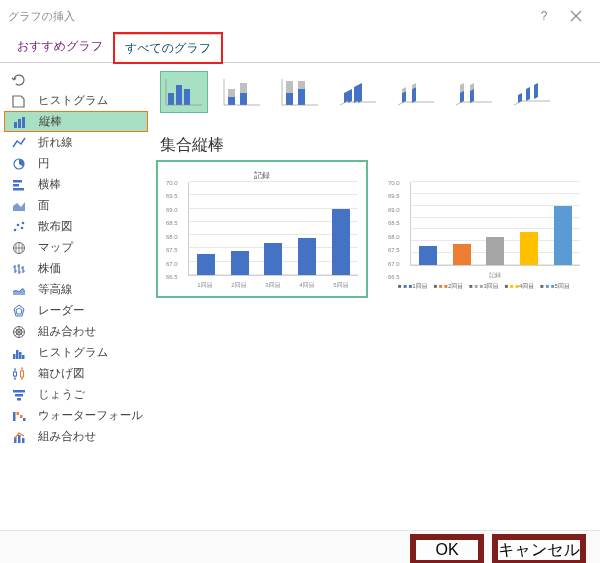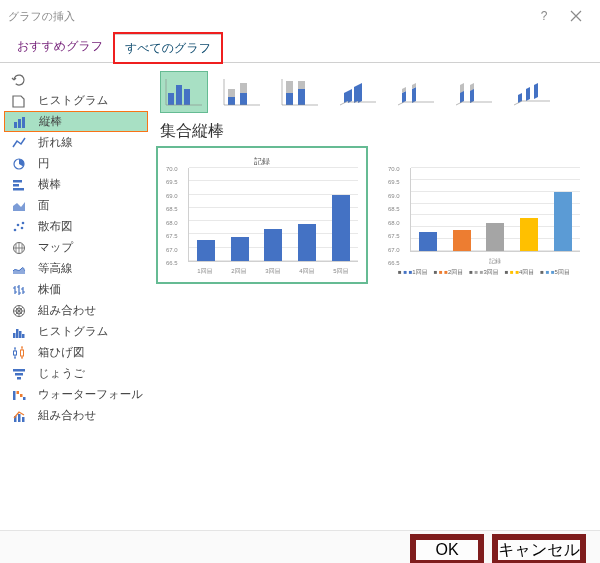--- a/index.html
+++ b/index.html
@@ -13,21 +13,21 @@
   .tab.redbox { outline: 2px solid #ef1f1f; outline-offset: -1px; }
   .body { display: flex; height: calc(563px - 28px - 30px - 38px); }
   .sidebar { width: 152px; padding: 6px 4px; overflow: hidden; }
   .side-item { display: flex; align-items: center; height: 21px; padding-left: 4px; font-size: 11.5px; color: #444; cursor: pointer; }
   .side-item .icon { width: 22px; height: 18px; display: flex; align-items: center; justify-content: center; margin-right: 8px; }
   .side-item.sel { background: #a8e0c4; border: 1px solid #f97316; }
   .main { flex: 1; padding: 8px 14px 8px 8px; display: flex; flex-direction: column; }
   .subtypes { display: flex; gap: 10px; }
   .subtype { width: 48px; height: 42px; display: flex; align-items: center; justify-content: center; border: 1px solid transparent; }
   .subtype.sel { background: #a8e0c4; border: 1px solid #65bb93; }
-  .subtitle { font-size: 16px; margin: 8px 0 8px 0; }
+  .subtitle { font-size: 16px; margin: 22px 0 8px 0; }
   .previews { display: flex; gap: 18px; }
   .preview { flex: 1; height: 130px; position: relative; background: #fff; }
   .preview.sel { outline: 2px solid #65bb93; outline-offset: 2px; }
   .preview .ptitle { text-align: center; font-size: 8px; color: #555; margin-top: 6px; }
   .chartbox { position: absolute; left: 28px; top: 18px; right: 6px; bottom: 18px; border-left: 1px solid #d0d0d0; border-bottom: 1px solid #d0d0d0; }
   .bars { position: absolute; left: 0; right: 0; bottom: 0; top: 0; display: flex; align-items: flex-end; justify-content: space-around; }
   .bar { width: 18px; background: #4472c4; }
   .ylab { position: absolute; left: 6px; font-size: 6px; color: #888; }
   .grid { position: absolute; left: 0; right: 0; border-top: 1px solid #e8e8e8; }
   .xlab { font-size: 6px; color: #888; text-align: center; flex:1; }
@@ -136,33 +136,42 @@
           <svg width="16" height="16" viewBox="0 0 16 16">
             <circle cx="8" cy="8" r="5.5" fill="none" stroke="#6a6a6a"></circle>
             <path d="M3 8h10M8 3v10M5 4c0 3 0 5 0 8M11 4c0 3 0 5 0 8" stroke="#6a6a6a" fill="none" stroke-width="0.8"></path>
           </svg>
         </span>
         <span>マップ</span>
       </div>
       <div class="side-item">
         <span class="icon">
           <svg width="16" height="16" viewBox="0 0 16 16">
+            <path d="M4 4v8M4 6h-2M4 10h2 M8 3v10M8 5h-2M8 11h2 M12 5v7M12 7h-2M12 10h2" stroke="#4472c4" stroke-width="1.2"></path>
+          </svg>
+        </span>
+        <span>株価</span>
+      </div>
+      <div class="side-item">
+        <span class="icon">
+          <svg width="16" height="16" viewBox="0 0 16 16">
             <path d="M2 10c3-4 5 2 8-2s3 2 4 2v3H2z" fill="#4472c4" opacity="0.6"></path>
             <path d="M2 10c3-4 5 2 8-2s3 2 4 2" stroke="#4472c4" fill="none"></path>
           </svg>
         </span>
         <span>等高線</span>
       </div>
       <div class="side-item">
         <span class="icon">
           <svg width="16" height="16" viewBox="0 0 16 16">
-            <path d="M4 4v8M4 6h-2M4 10h2 M8 3v10M8 5h-2M8 11h2 M12 5v7M12 7h-2M12 10h2" stroke="#4472c4" stroke-width="1.2"></path>
-          </svg>
-        </span>
-        <span>株価</span>
+            <path d="M8 2 L13 6 L11 13 L5 13 L3 6 Z" fill="none" stroke="#4472c4"></path>
+            <path d="M8 5 L11 7 L10 11 L6 11 L5 7 Z" fill="none" stroke="#4472c4"></path>
+          </svg>
+        </span>
+        <span>レーダー</span>
       </div>
       <div class="side-item">
         <span class="icon">
           <svg width="16" height="16" viewBox="0 0 16 16">
             <circle cx="8" cy="8" r="5.5" fill="none" stroke="#6a6a6a"></circle>
             <circle cx="8" cy="8" r="3" fill="none" stroke="#6a6a6a"></circle>
             <path d="M8 2v12M2 8h12M4 4l8 8M12 4l-8 8" stroke="#6a6a6a" stroke-width="0.8"></path>
           </svg>
         </span>
         <span>組み合わせ</span>

